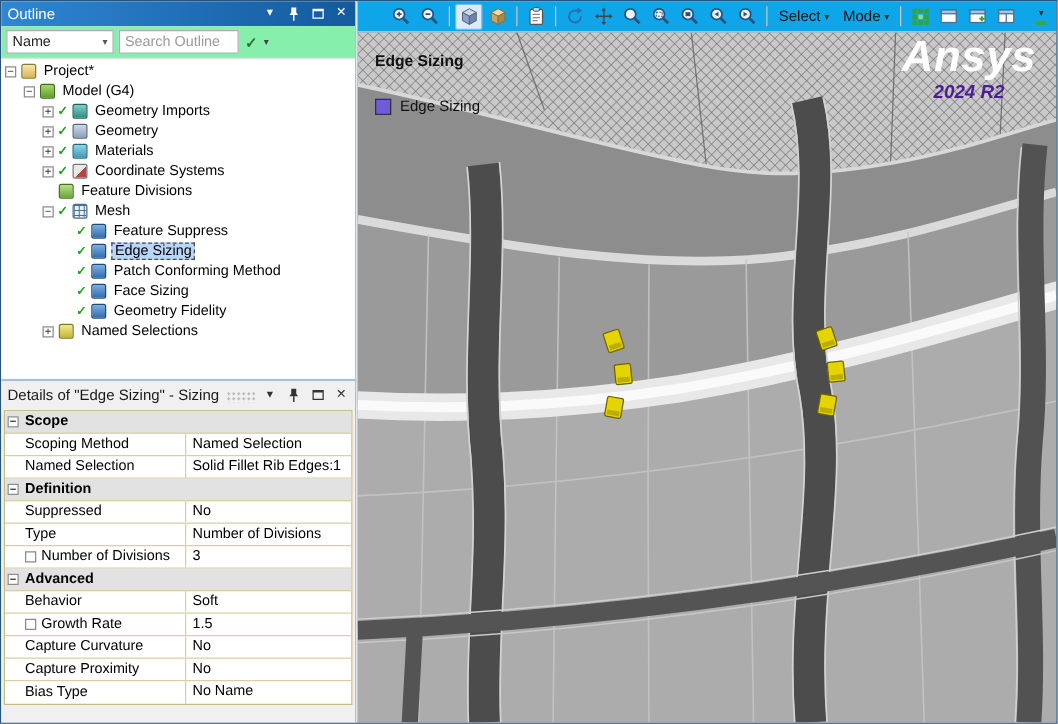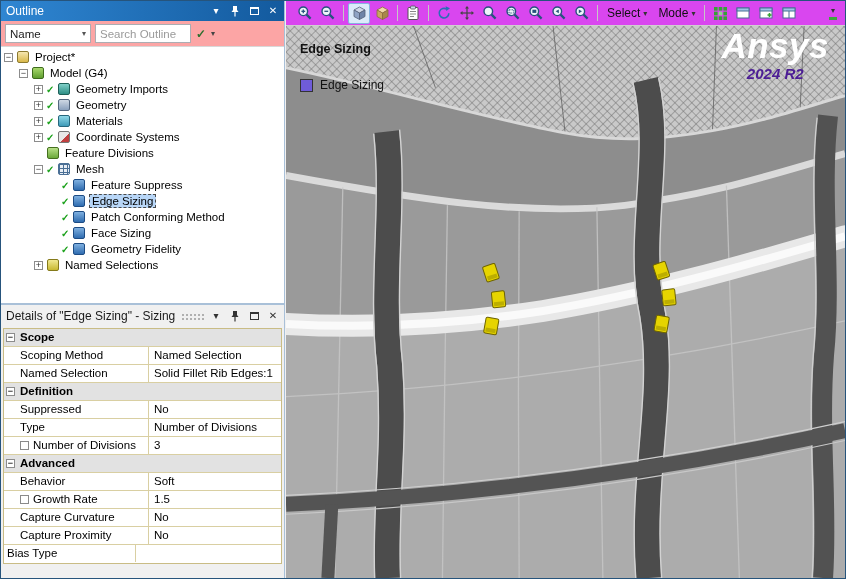--- a/index.html
+++ b/index.html
@@ -11,21 +11,21 @@
   .left{position:absolute;top:0;left:0;width:284px;height:100%;}
   .outline-panel{position:absolute;top:0;left:0;width:284px;height:303px;background:#fff;border-right:1px solid #a9c0d8;border-bottom:1px solid #a9c0d8;display:flex;flex-direction:column;}
   .panel-titlebar{height:20px;display:flex;align-items:center;padding:0 5px;font-size:12px;flex:0 0 auto;}
   .blue-bar{background:linear-gradient(90deg,#2f86d2,#135a9e);color:#fff;}
   .bar-title{flex:0 0 auto;}
   .bar-spacer{flex:1;}
   .bar-icons{display:flex;align-items:center;gap:7px;}
   .bar-icons .bi{display:inline-flex;align-items:center;justify-content:center;width:12px;height:12px;font-size:10px;line-height:1;cursor:default;}
   .float-box{width:9px;height:8px;border:1px solid currentColor;border-top:2px solid currentColor;display:inline-block;}
   .caret{font-size:8px;}
-  .filter-row{height:26px;background:#fca5a5;display:flex;align-items:center;padding:0 4px;gap:4px;border-bottom:1px solid #d8d8d8;flex:0 0 auto;}
+  .filter-row{height:26px;background:#86efac;display:flex;align-items:center;padding:0 4px;gap:4px;border-bottom:1px solid #d8d8d8;flex:0 0 auto;}
   .combo{width:86px;height:19px;background:#fff;border:1px solid #abadb3;font-size:11.5px;display:flex;align-items:center;justify-content:space-between;padding:0 4px;color:#222;}
   .combo .caret{color:#555;}
   .search{width:96px;height:19px;border:1px solid #abadb3;font-size:11.5px;padding:0 4px;color:#333;font-family:"Liberation Sans",sans-serif;}
   .search::placeholder{color:#9a9a9a;}
   .chkbtn{color:#2e6e2e;font-weight:bold;font-size:12px;padding:0 1px;}
   .fr-caret{font-size:8px;color:#444;}
 
   .tree{flex:1;overflow:hidden;padding-top:2px;background:#fff;}
   .trow{height:16px;display:flex;align-items:center;font-size:11.5px;color:#000;white-space:nowrap;}
   .exp{width:9px;height:9px;border:1px solid #8c8c8c;background:#fff;display:inline-flex;align-items:center;justify-content:center;font-size:9px;line-height:1;margin-right:3px;flex:0 0 auto;color:#333;}
@@ -44,32 +44,32 @@
   .i-mesh{background:#e8eef5;border:1px solid #4a6f95;background-image:linear-gradient(#4a6f95 1px,transparent 1px),linear-gradient(90deg,#4a6f95 1px,transparent 1px);background-size:4px 4px;}
   .i-feature-suppress,.i-edge-sizing,.i-method,.i-face-sizing,.i-geometry-fidelity{background:linear-gradient(#7fb0e0,#2f6cb0);border:1px solid #1d4c85;}
   .i-named-selections{background:linear-gradient(#f0e890,#c8b830);border:1px solid #857a1a;}
 
   
   .details-panel{position:absolute;top:303px;left:0;width:284px;bottom:0;background:#f0f0f0;border-right:1px solid #a9c0d8;border-top:1px solid #a9c0d8;display:flex;flex-direction:column;}
   .gray-bar{background:#f0f0f0;color:#1a1a1a;height:22px;gap:6px;}
   .drag-dots{flex:1;height:9px;background-image:radial-gradient(#b0b0b0 32%,transparent 33%);background-size:4px 4px;margin-top:2px;}
   .details-table{margin:1px 2px;background:#fff;border:1px solid #c9bc85;font-size:11.5px;}
   .drow{display:flex;height:18px;line-height:17px;border-bottom:1px solid #d9cfa2;white-space:nowrap;}
-  .drow:last-child{border-bottom:none;flex-direction:column;}
+  .drow:last-child{border-bottom:none;}
   .gut{width:13px;flex:0 0 auto;display:flex;align-items:center;justify-content:center;}
   .gbox{width:9px;height:9px;border:1px solid #8c8c8c;background:#fff;display:inline-flex;align-items:center;justify-content:center;font-size:9px;line-height:1;color:#333;}
   .dlab{width:132px;flex:0 0 auto;border-right:1px solid #d9cfa2;padding:0 3px;overflow:hidden;display:flex;align-items:center;}
   .dval{flex:1;padding:0 5px;overflow:hidden;}
   .dhead{background:#e2e2e2;font-weight:bold;}
   .dhead .dlab{border-right:none;width:auto;}
   .cb{width:9px;height:9px;border:1px solid #8a8a8a;background:#fff;display:inline-block;margin-right:4px;flex:0 0 auto;}
 
   
   .right{position:absolute;top:0;left:285px;right:0;height:100%;}
-  .vtoolbar{height:25px;background:#d946ef;border-bottom:1px solid #cfcfcf;display:flex;align-items:center;padding:0 4px 0 8px;gap:1px;}
+  .vtoolbar{height:25px;background:#0ea5e9;border-bottom:1px solid #cfcfcf;display:flex;align-items:center;padding:0 4px 0 24px;gap:1px;}
   .tbtn{width:22px;height:21px;display:flex;align-items:center;justify-content:center;border-radius:2px;border:1px solid transparent;}
   .tbtn.active{border:1px solid #86b3e0;background:#dcebfa;}
   .tsep{width:1px;height:16px;background:#c6c6c6;margin:0 3px;flex:0 0 auto;}
   .tlabelbtn{font-size:12px;color:#111;display:flex;align-items:center;gap:3px;padding:0 5px;height:21px;}
   .tlabelbtn .caret{color:#333;}
   .overflow-btn{display:flex;flex-direction:column;align-items:center;justify-content:center;width:16px;height:21px;margin-left:auto;}
   .overflow-btn .dot{width:8px;height:3px;background:#3da53d;margin-top:2px;}
 
   .scene{position:absolute;top:25px;left:0;right:0;bottom:0;background:#a6a6a6;overflow:hidden;}
   .scene svg.geom{position:absolute;inset:0;width:100%;height:100%;}

